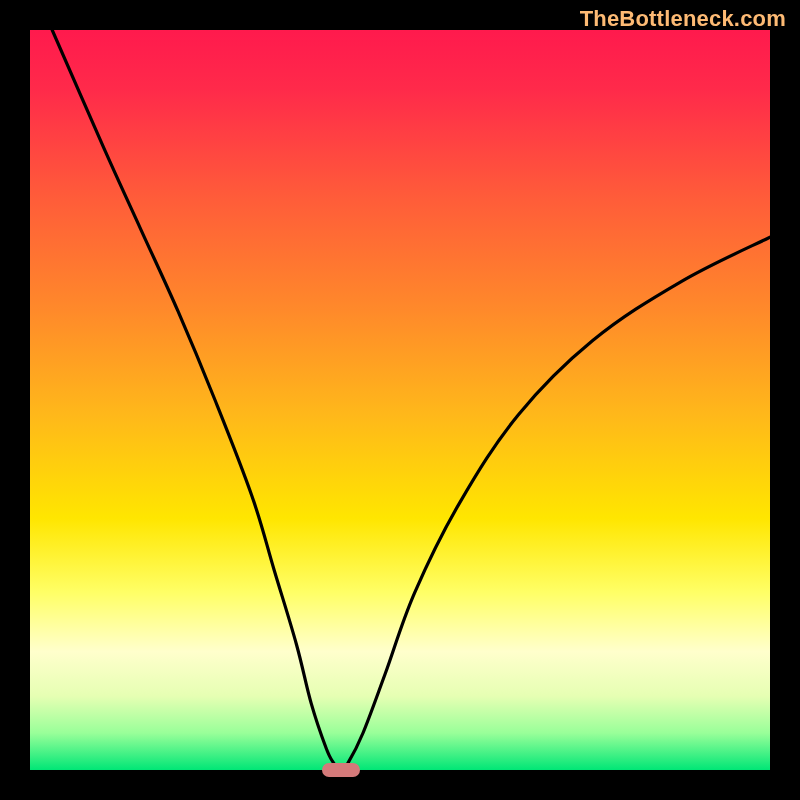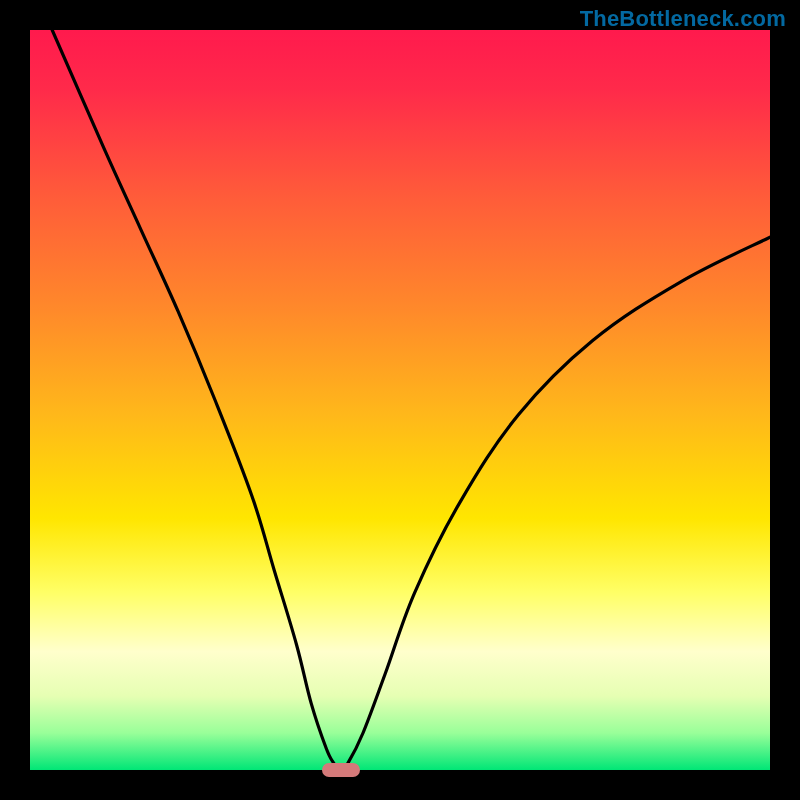--- a/index.html
+++ b/index.html
@@ -29,21 +29,21 @@
       #99ff99 95%,
       #00e676 100%);
   }
   .watermark {
     position: absolute;
     top: 6px;
     right: 14px;
     font-family: Arial, Helvetica, sans-serif;
     font-size: 22px;
     font-weight: 600;
-    color: #0369a1;
+    color: #fdba74;
     letter-spacing: 0.2px;
     user-select: none;
   }
   .curve {
     position: absolute;
     left: 0; top: 0;
     width: 740px;
     height: 740px;
     pointer-events: none;
   }

